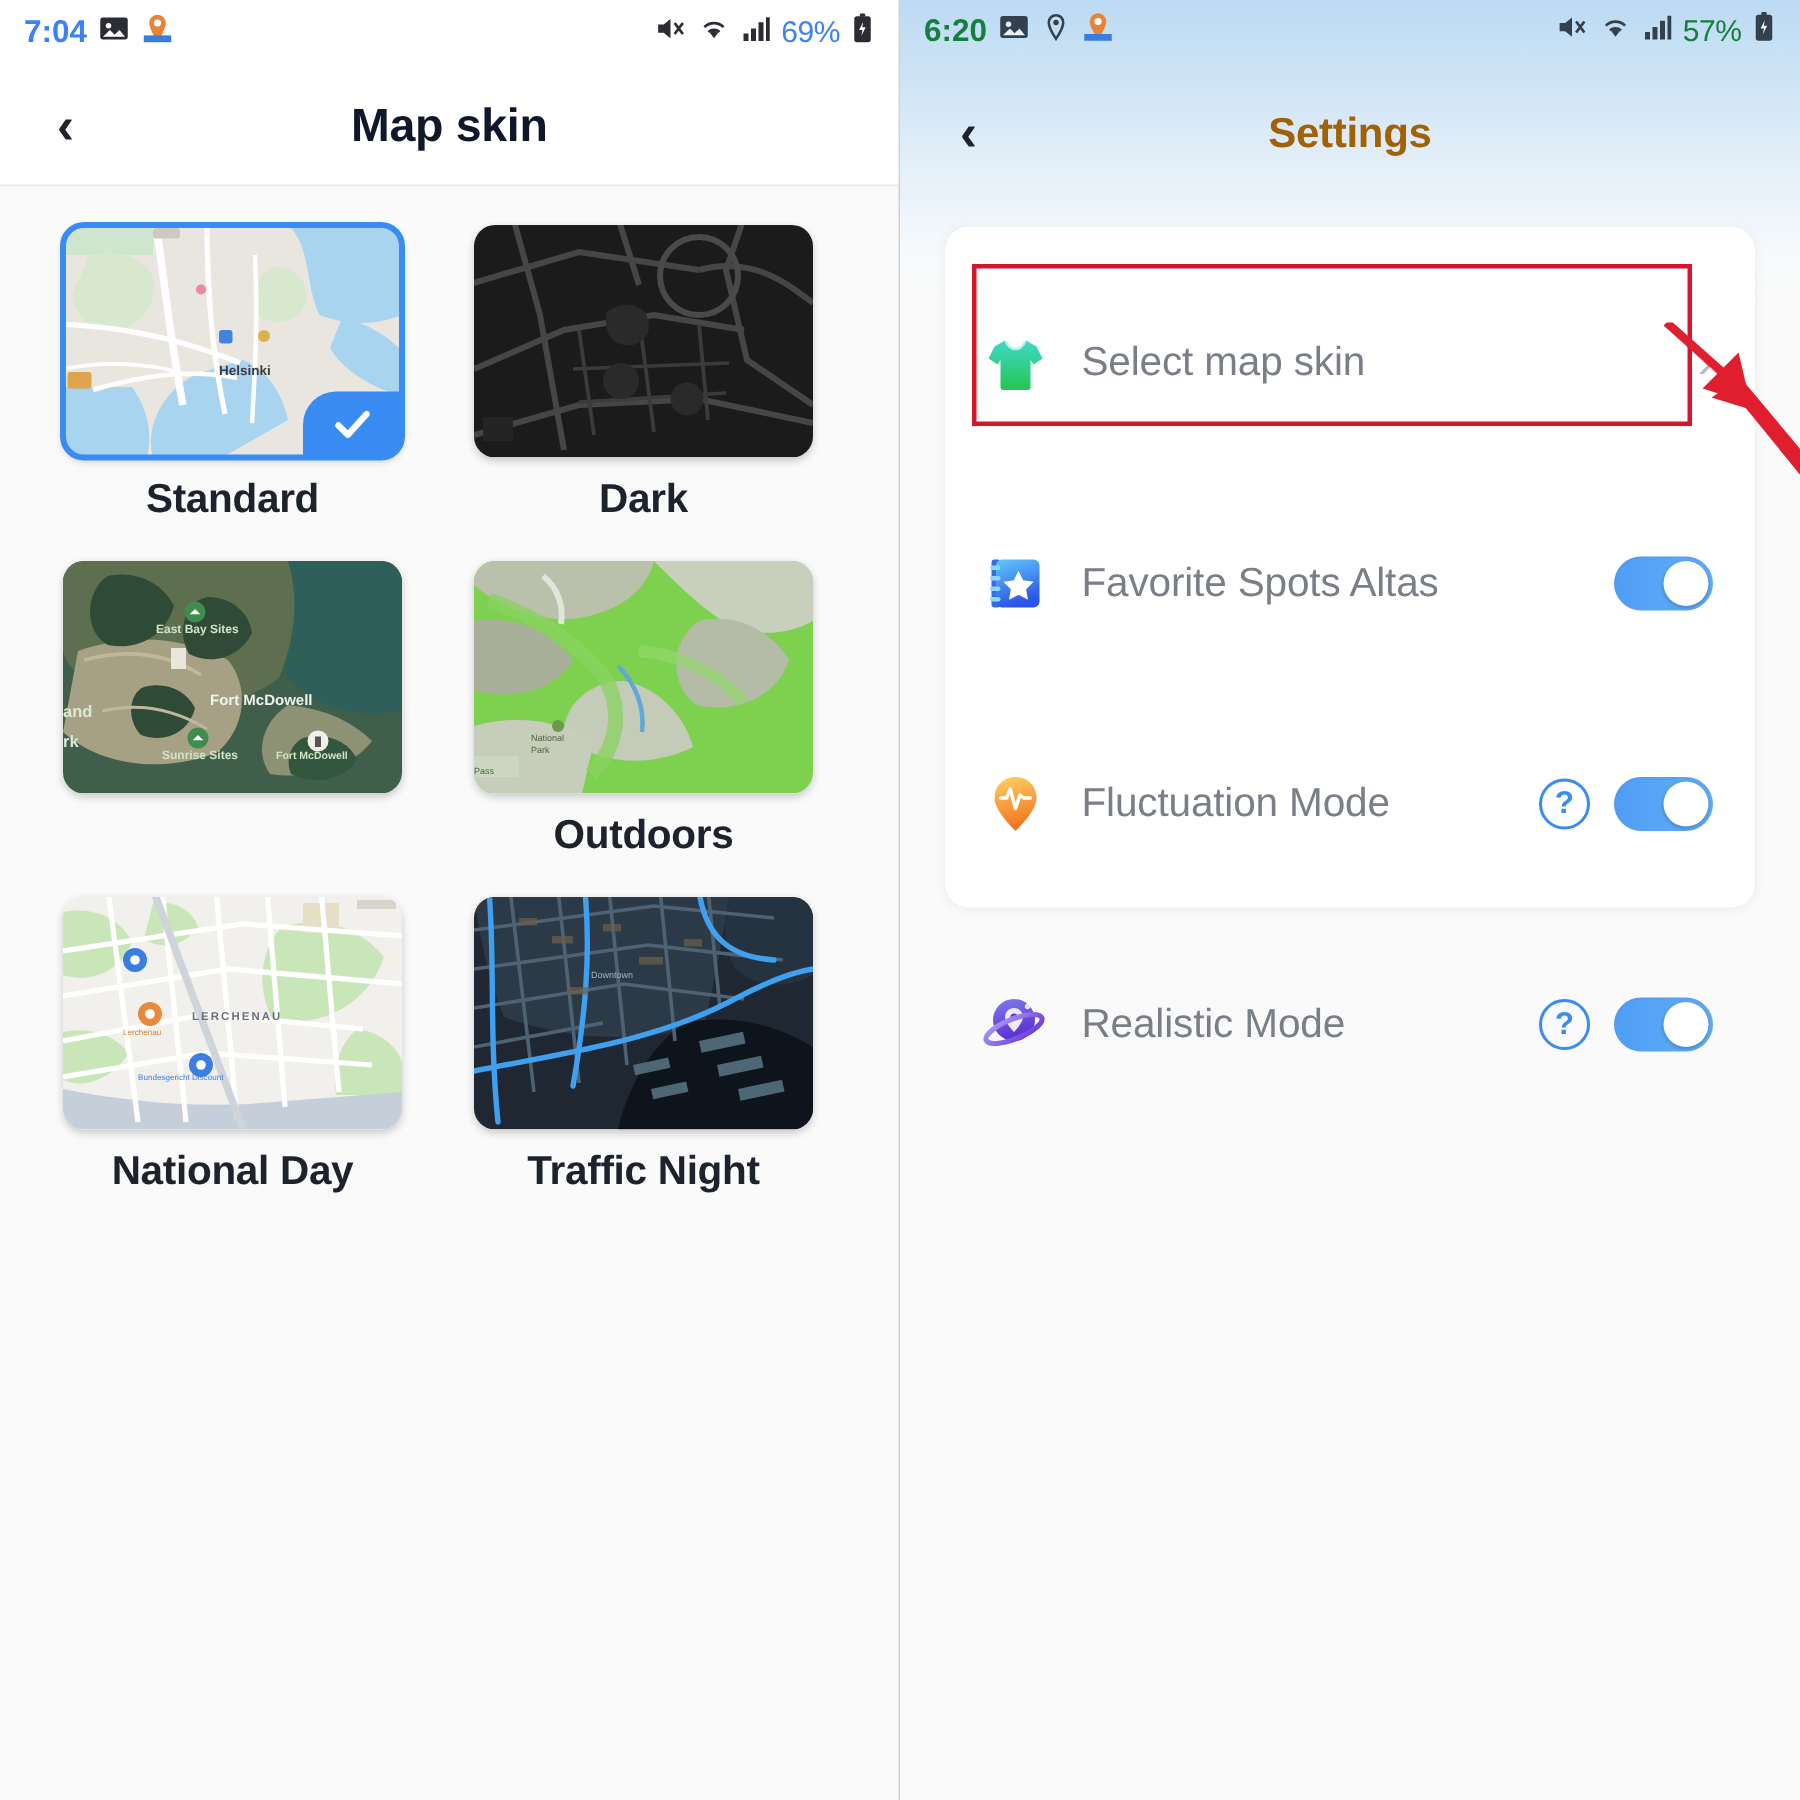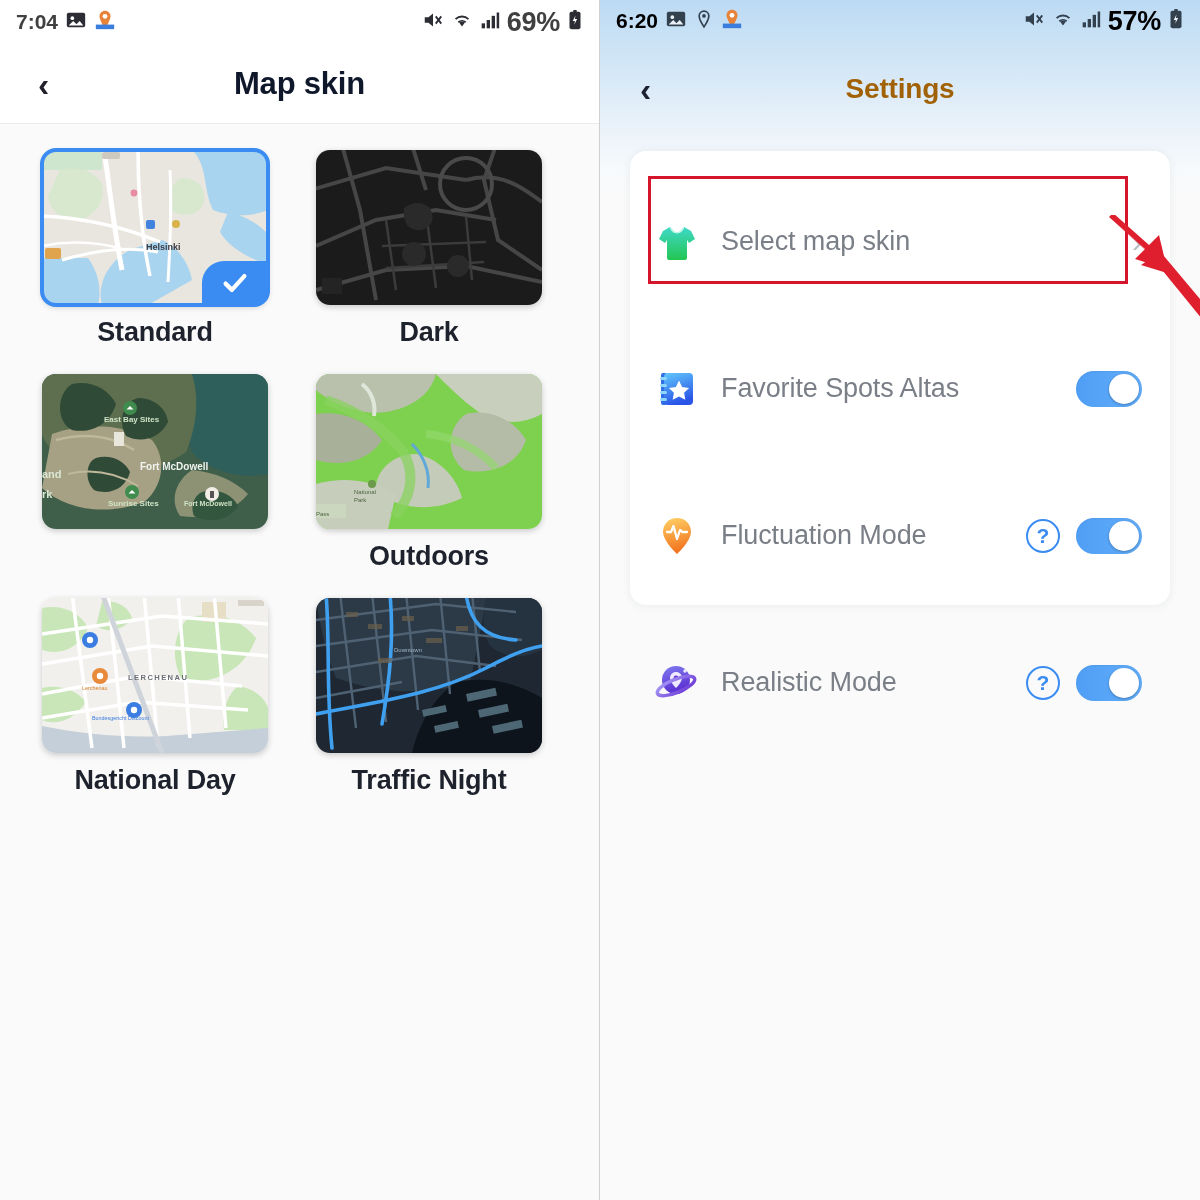--- a/index.html
+++ b/index.html
@@ -17,26 +17,26 @@
     width:600px; height:1200px;
     background:#fafafa;
     border-right:1px solid #d0d0d0;
     overflow:hidden;
   }
   .statusbar {
     height:44px;
     display:flex; align-items:center;
     padding:0 16px;
     font-size:21px; font-weight:bold;
-    color:#404040;
+    color:#3b82f6;
     background:#ffffff;
   }
   .sb-left { display:flex; align-items:center; gap:7px; }
   .sb-right { margin-left:auto; display:flex; align-items:center; gap:7px; }
-  .sb-pct { font-size:27px; font-weight:bold; letter-spacing:-0.3px; }
+  .sb-pct { font-size:20px; font-weight:normal; letter-spacing:-0.3px; }
   .appbar-left {
     height:80px; background:#ffffff;
     display:flex; align-items:center;
     position:relative;
     border-bottom:1px solid #eceaea;
   }
   .back-btn {
     position:absolute; left:38px; top:50%;
     transform:translateY(-50%);
     font-size:34px; font-weight:bold;
@@ -96,21 +96,21 @@
     position:absolute; left:0; top:0;
     width:600px; height:200px;
     background:linear-gradient(to bottom,#bcdaf3 0%,#cfe5f6 28%,#e6f0f9 58%,#f7fafc 85%,#fafafa 100%);
   }
   .statusbar-r {
     position:relative;
     height:42px;
     display:flex; align-items:center;
     padding:0 16px;
     font-size:21px; font-weight:bold;
-    color:#000000;
+    color:#15803d;
     background:transparent;
     gap:16px;
   }
   .appbar-right {
     position:relative;
     height:94px;
     display:flex; align-items:center;
     background:transparent;
   }
   .appbar-right .back-btn { left:40px; color:#1c2230; }

